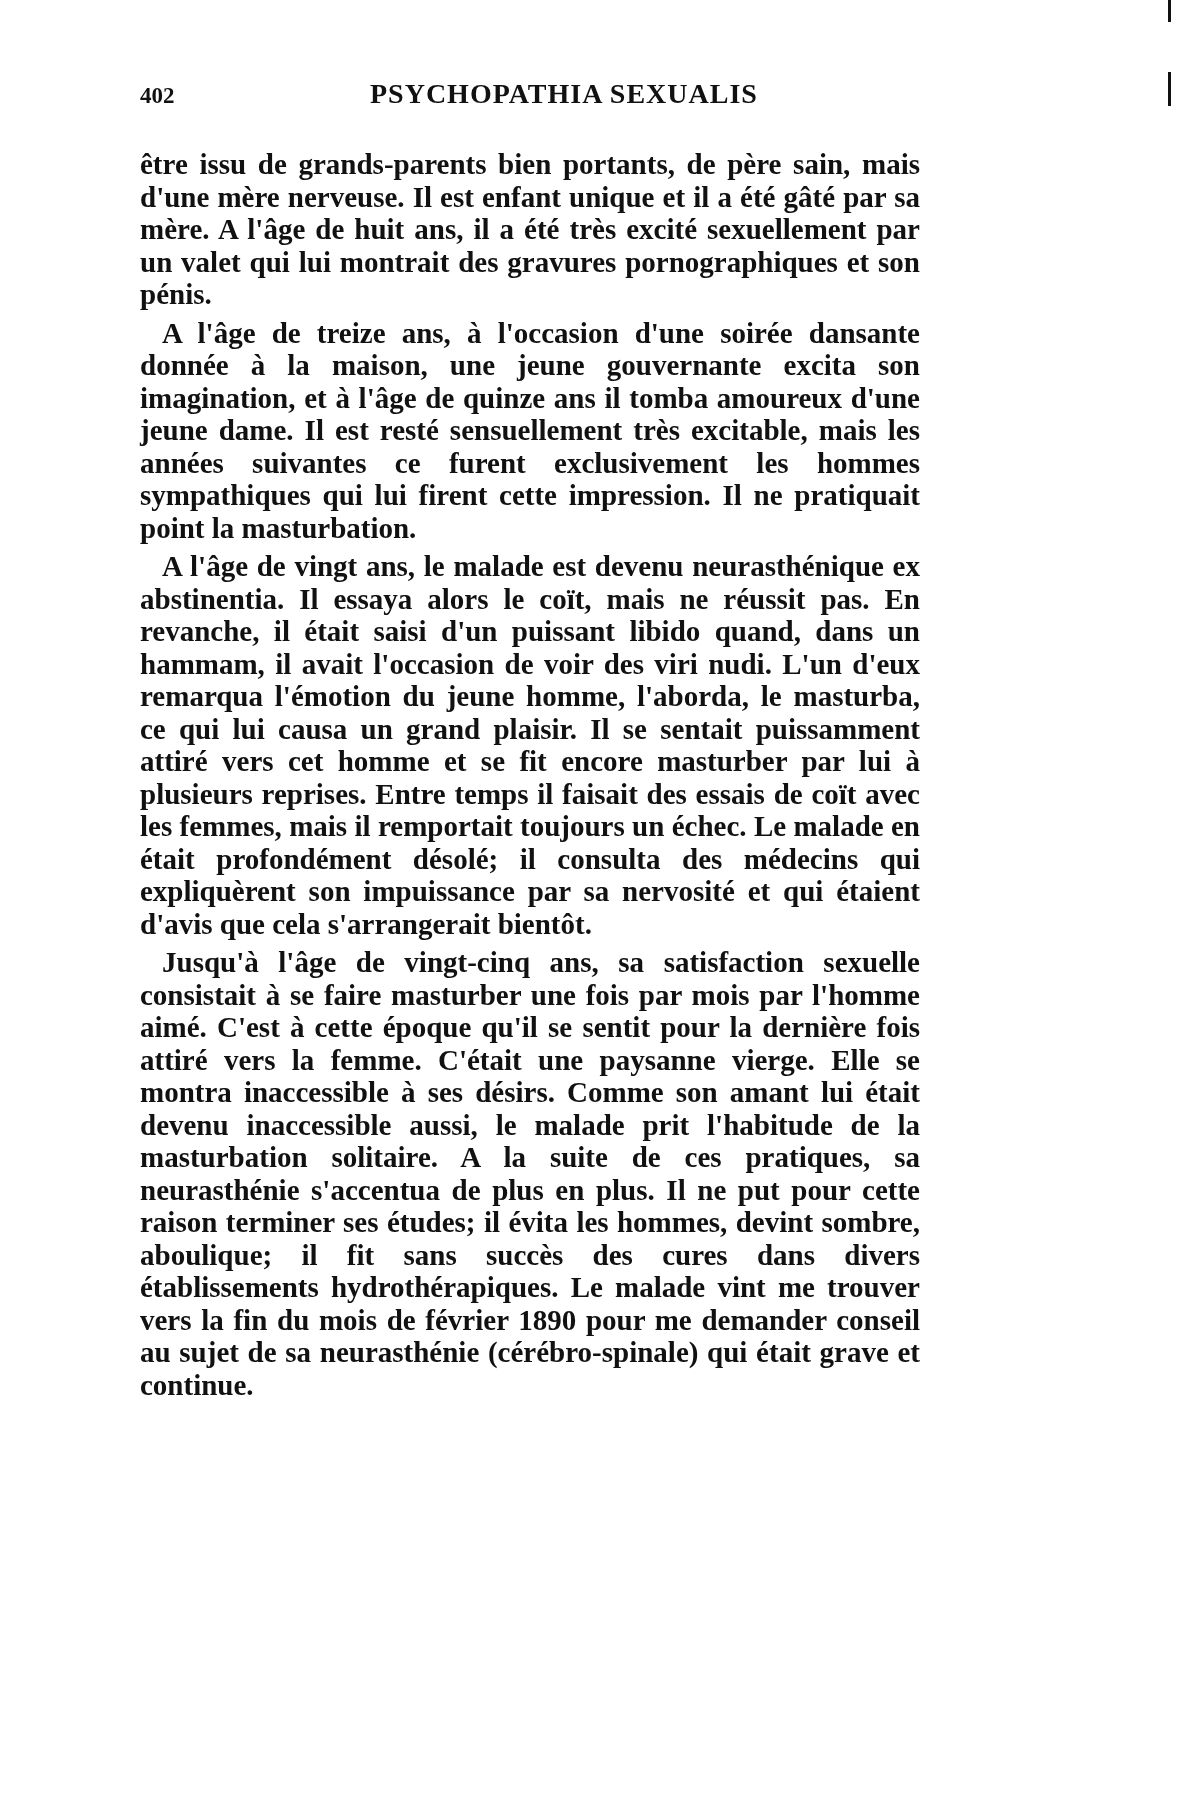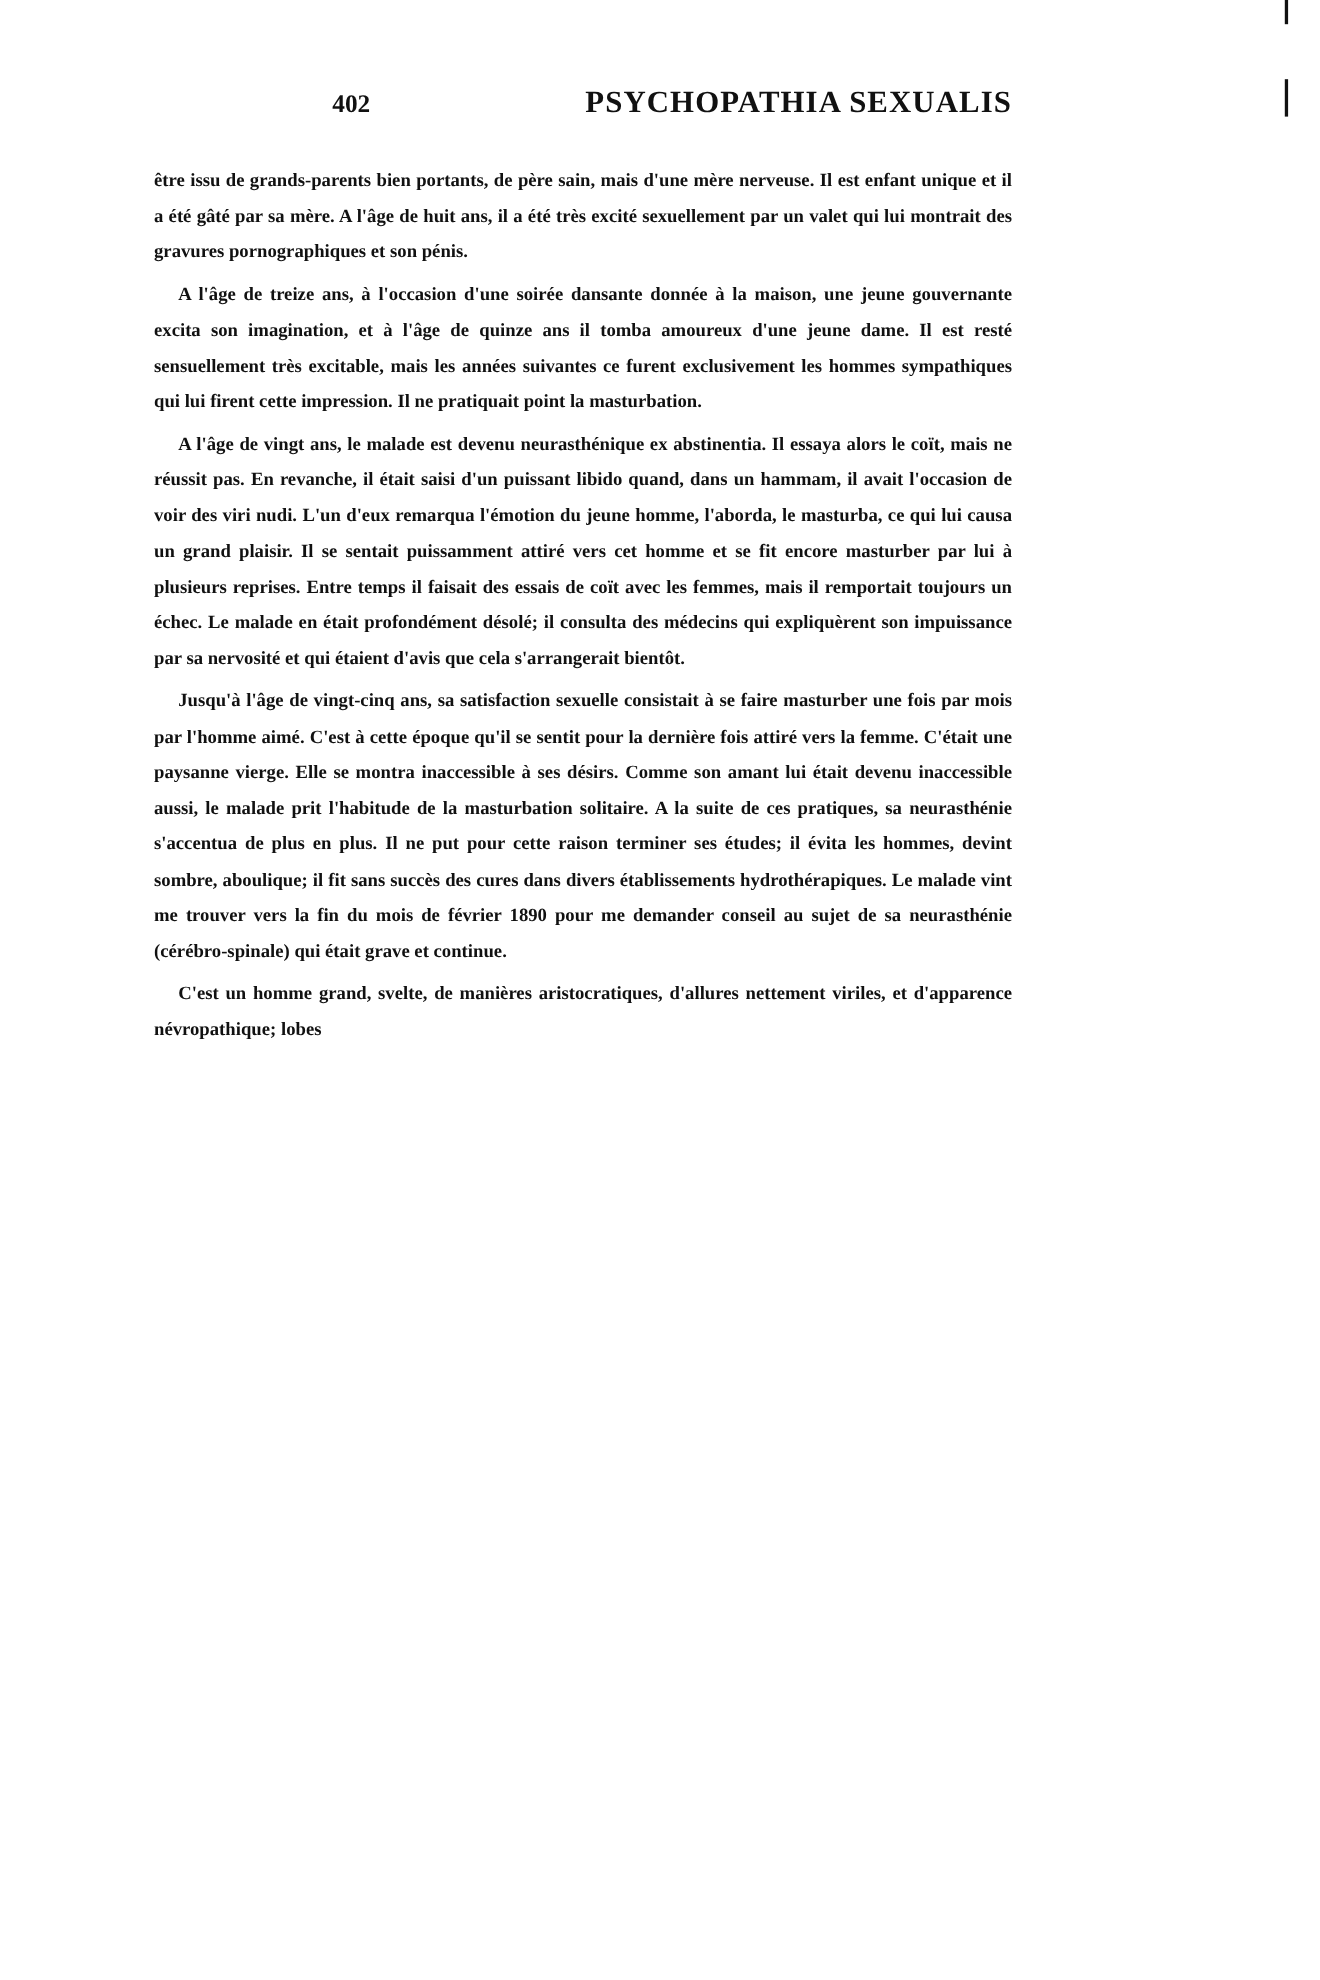--- a/index.html
+++ b/index.html
@@ -2,25 +2,25 @@
 <html><head>
   <meta charset="utf-8">
   <style>
     html, body { margin: 0; padding: 0; background: #ffffff; }
     body { width: 1200px; height: 1800px; position: relative; overflow: hidden; }
     .page {
       position: absolute; left: 140px; top: 78px; width: 780px;
       font-family: "Liberation Serif", "DejaVu Serif", serif;
       color: #111; font-weight: bold;
     }
-    .header { display: flex; align-items: baseline; height: 40px; margin-bottom: 30px; justify-content: flex-end; }
+    .header { display: flex; align-items: baseline; height: 40px; margin-bottom: 30px; }
     .pagenum { font-size: 23px; width: 230px; }
     .runhead { font-size: 28px; letter-spacing: 1px; }
     .body p {
-      margin: 0 0 6px 0; font-size: 17px; line-height: 32.5px;
+      margin: 0 0 6px 0; font-size: 29px; line-height: 32.5px;
       text-align: justify; text-indent: 0;
     }
     .body p.ind { text-indent: 22px; }
     .mark { position: absolute; background: #111; width: 3px; }
   </style>
 </head>
 <body>
 
 <div class="mark" style="left:1168px; top:0; height:22px;"></div>
 <div class="mark" style="left:1168px; top:72px; height:34px;"></div>
@@ -28,15 +28,14 @@
 <div class="page">
   <div class="header">
     <span class="pagenum">402</span>
     <span class="runhead">PSYCHOPATHIA SEXUALIS</span>
   </div>
   <div class="body">
     <p>être issu de grands-parents bien portants, de père sain, mais d'une mère nerveuse. Il est enfant unique et il a été gâté par sa mère. A l'âge de huit ans, il a été très excité sexuellement par un valet qui lui montrait des gravures pornographiques et son pénis.</p>
     <p class="ind">A l'âge de treize ans, à l'occasion d'une soirée dansante donnée à la maison, une jeune gouvernante excita son imagination, et à l'âge de quinze ans il tomba amoureux d'une jeune dame. Il est resté sensuellement très excitable, mais les années suivantes ce furent exclusivement les hommes sympathiques qui lui firent cette impression. Il ne pratiquait point la masturbation.</p>
     <p class="ind">A l'âge de vingt ans, le malade est devenu neurasthénique ex abstinentia. Il essaya alors le coït, mais ne réussit pas. En revanche, il était saisi d'un puissant libido quand, dans un hammam, il avait l'occasion de voir des viri nudi. L'un d'eux remarqua l'émotion du jeune homme, l'aborda, le masturba, ce qui lui causa un grand plaisir. Il se sentait puissamment attiré vers cet homme et se fit encore masturber par lui à plusieurs reprises. Entre temps il faisait des essais de coït avec les femmes, mais il remportait toujours un échec. Le malade en était profondément désolé; il consulta des médecins qui expliquèrent son impuissance par sa nervosité et qui étaient d'avis que cela s'arrangerait bientôt.</p>
     <p class="ind">Jusqu'à l'âge de vingt-cinq ans, sa satisfaction sexuelle consistait à se faire masturber une fois par mois par l'homme aimé. C'est à cette époque qu'il se sentit pour la dernière fois attiré vers la femme. C'était une paysanne vierge. Elle se montra inaccessible à ses désirs. Comme son amant lui était devenu inaccessible aussi, le malade prit l'habitude de la masturbation solitaire. A la suite de ces pratiques, sa neurasthénie s'accentua de plus en plus. Il ne put pour cette raison terminer ses études; il évita les hommes, devint sombre, aboulique; il fit sans succès des cures dans divers établissements hydrothérapiques. Le malade vint me trouver vers la fin du mois de février 1890 pour me demander conseil au sujet de sa neurasthénie (cérébro-spinale) qui était grave et continue.</p>
-    <p class="ind">C'est un homme grand, svelte, de manières aristocratiques, d'allures nettement viriles, et d'apparence névropathique; lobes</p>
   </div>
 </div>
 
 </body></html>

